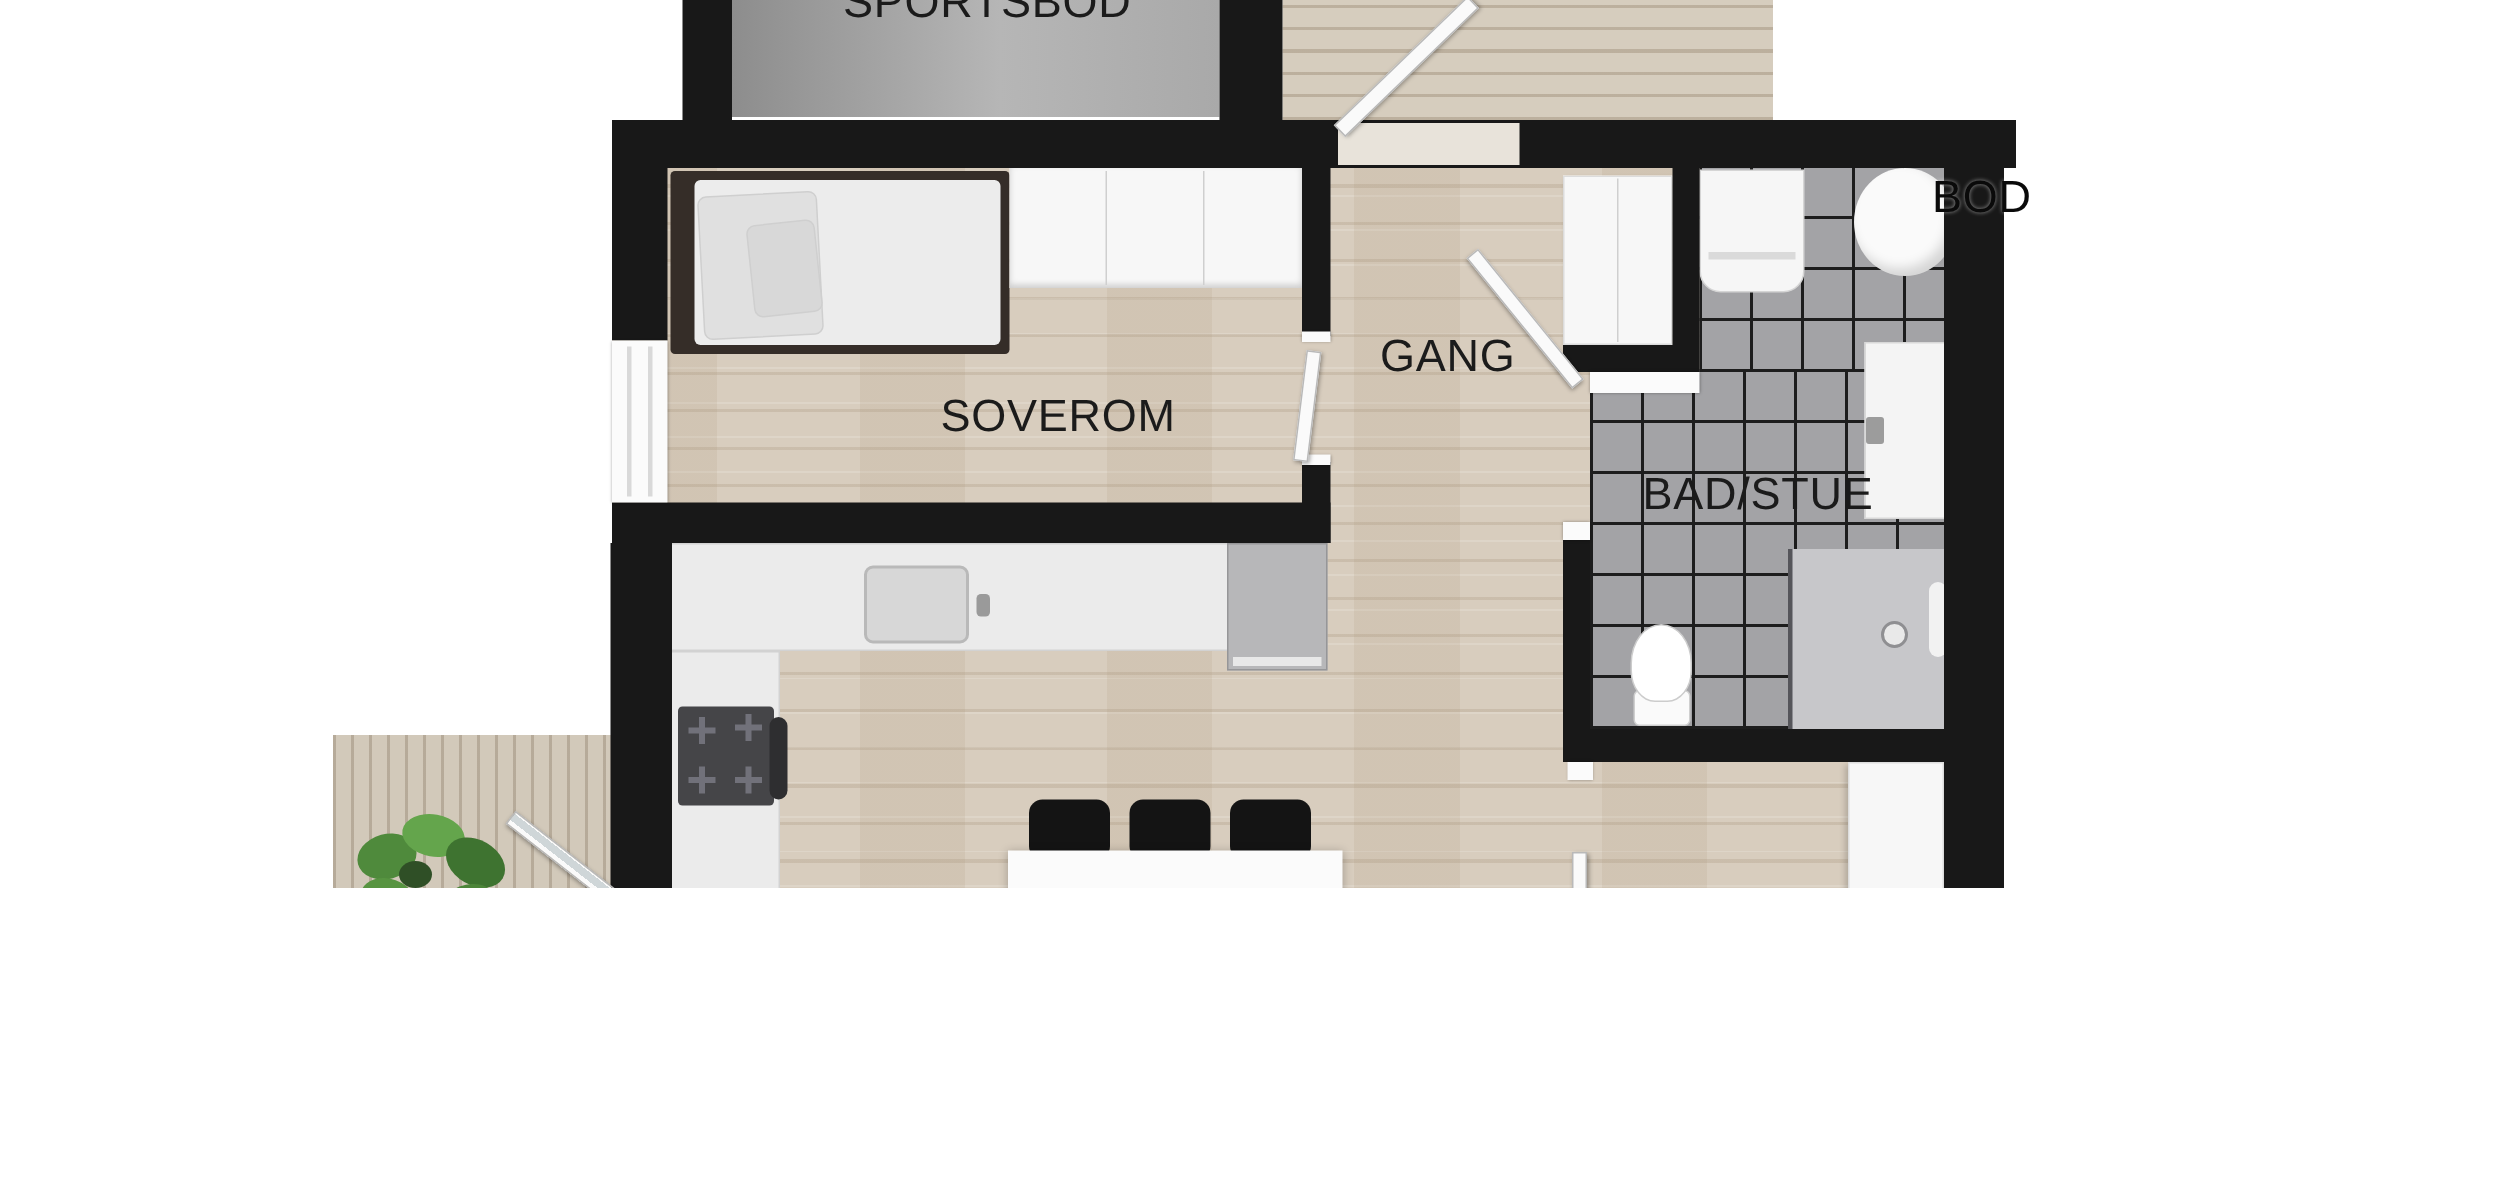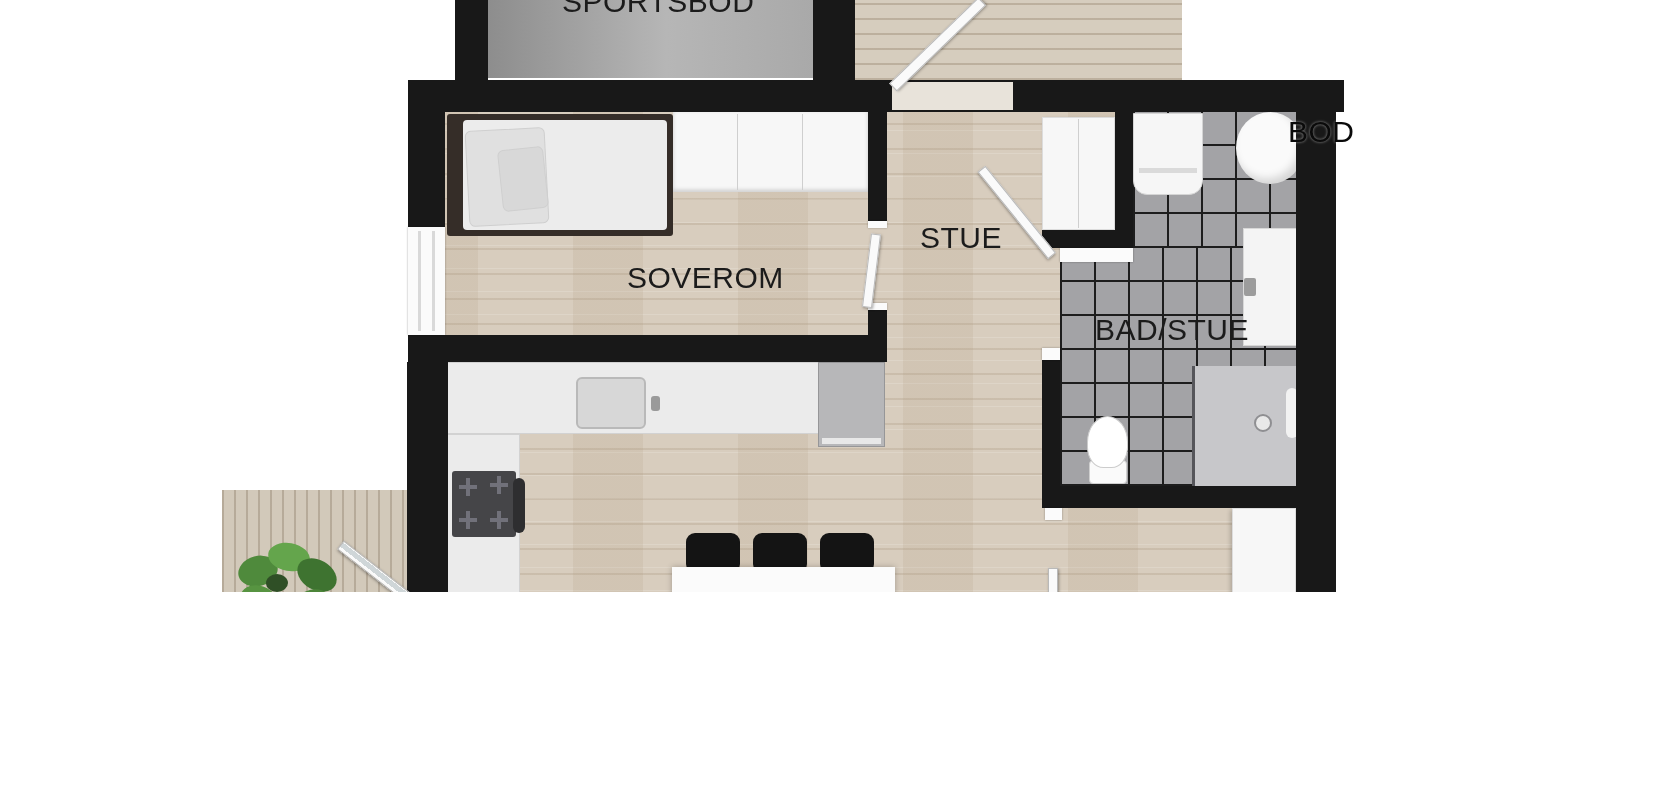--- a/index.html
+++ b/index.html
@@ -170,17 +170,17 @@
   <div class="abs frame" style="left:1045px;top:508px;width:17px;height:12px;"></div>
 
   <div class="abs door" style="left:893px;top:82px;width:124px;height:11px;transform-origin:left center;transform:rotate(-44deg);"></div>
   <div class="abs door" style="left:940px;top:251px;width:112px;height:10px;transform-origin:right center;transform:rotate(51deg);"></div>
   <div class="abs door" style="left:871px;top:234px;width:10px;height:74px;transform-origin:top center;transform:rotate(7deg);"></div>
   <div class="abs door" style="left:1048px;top:568px;width:10px;height:122px;"></div>
   <div class="abs door" style="left:317px;top:607px;width:110px;height:11px;transform-origin:right center;transform:rotate(38deg);background:linear-gradient(0deg,#fafafa 0 3px,#cfd6d8 3px 8px,#fafafa 8px 11px);"></div>
 
   <div class="lbl" style="left:562px;top:-15px;">SPORTSBOD</div>
   <div class="lbl" style="left:627px;top:261px;">SOVEROM</div>
-  <div class="lbl" style="left:920px;top:221px;">STUE</div>
+  <div class="lbl" style="left:920px;top:221px;">GANG</div>
   <div class="lbl" style="left:1095px;top:313px;">BAD/STUE</div>
   <div class="lbl" style="left:1288px;top:115px;color:#0a0a0a;text-shadow:0 0 3px rgba(255,255,255,.55);">BOD</div>
 
 </div>
 
 </body></html>

